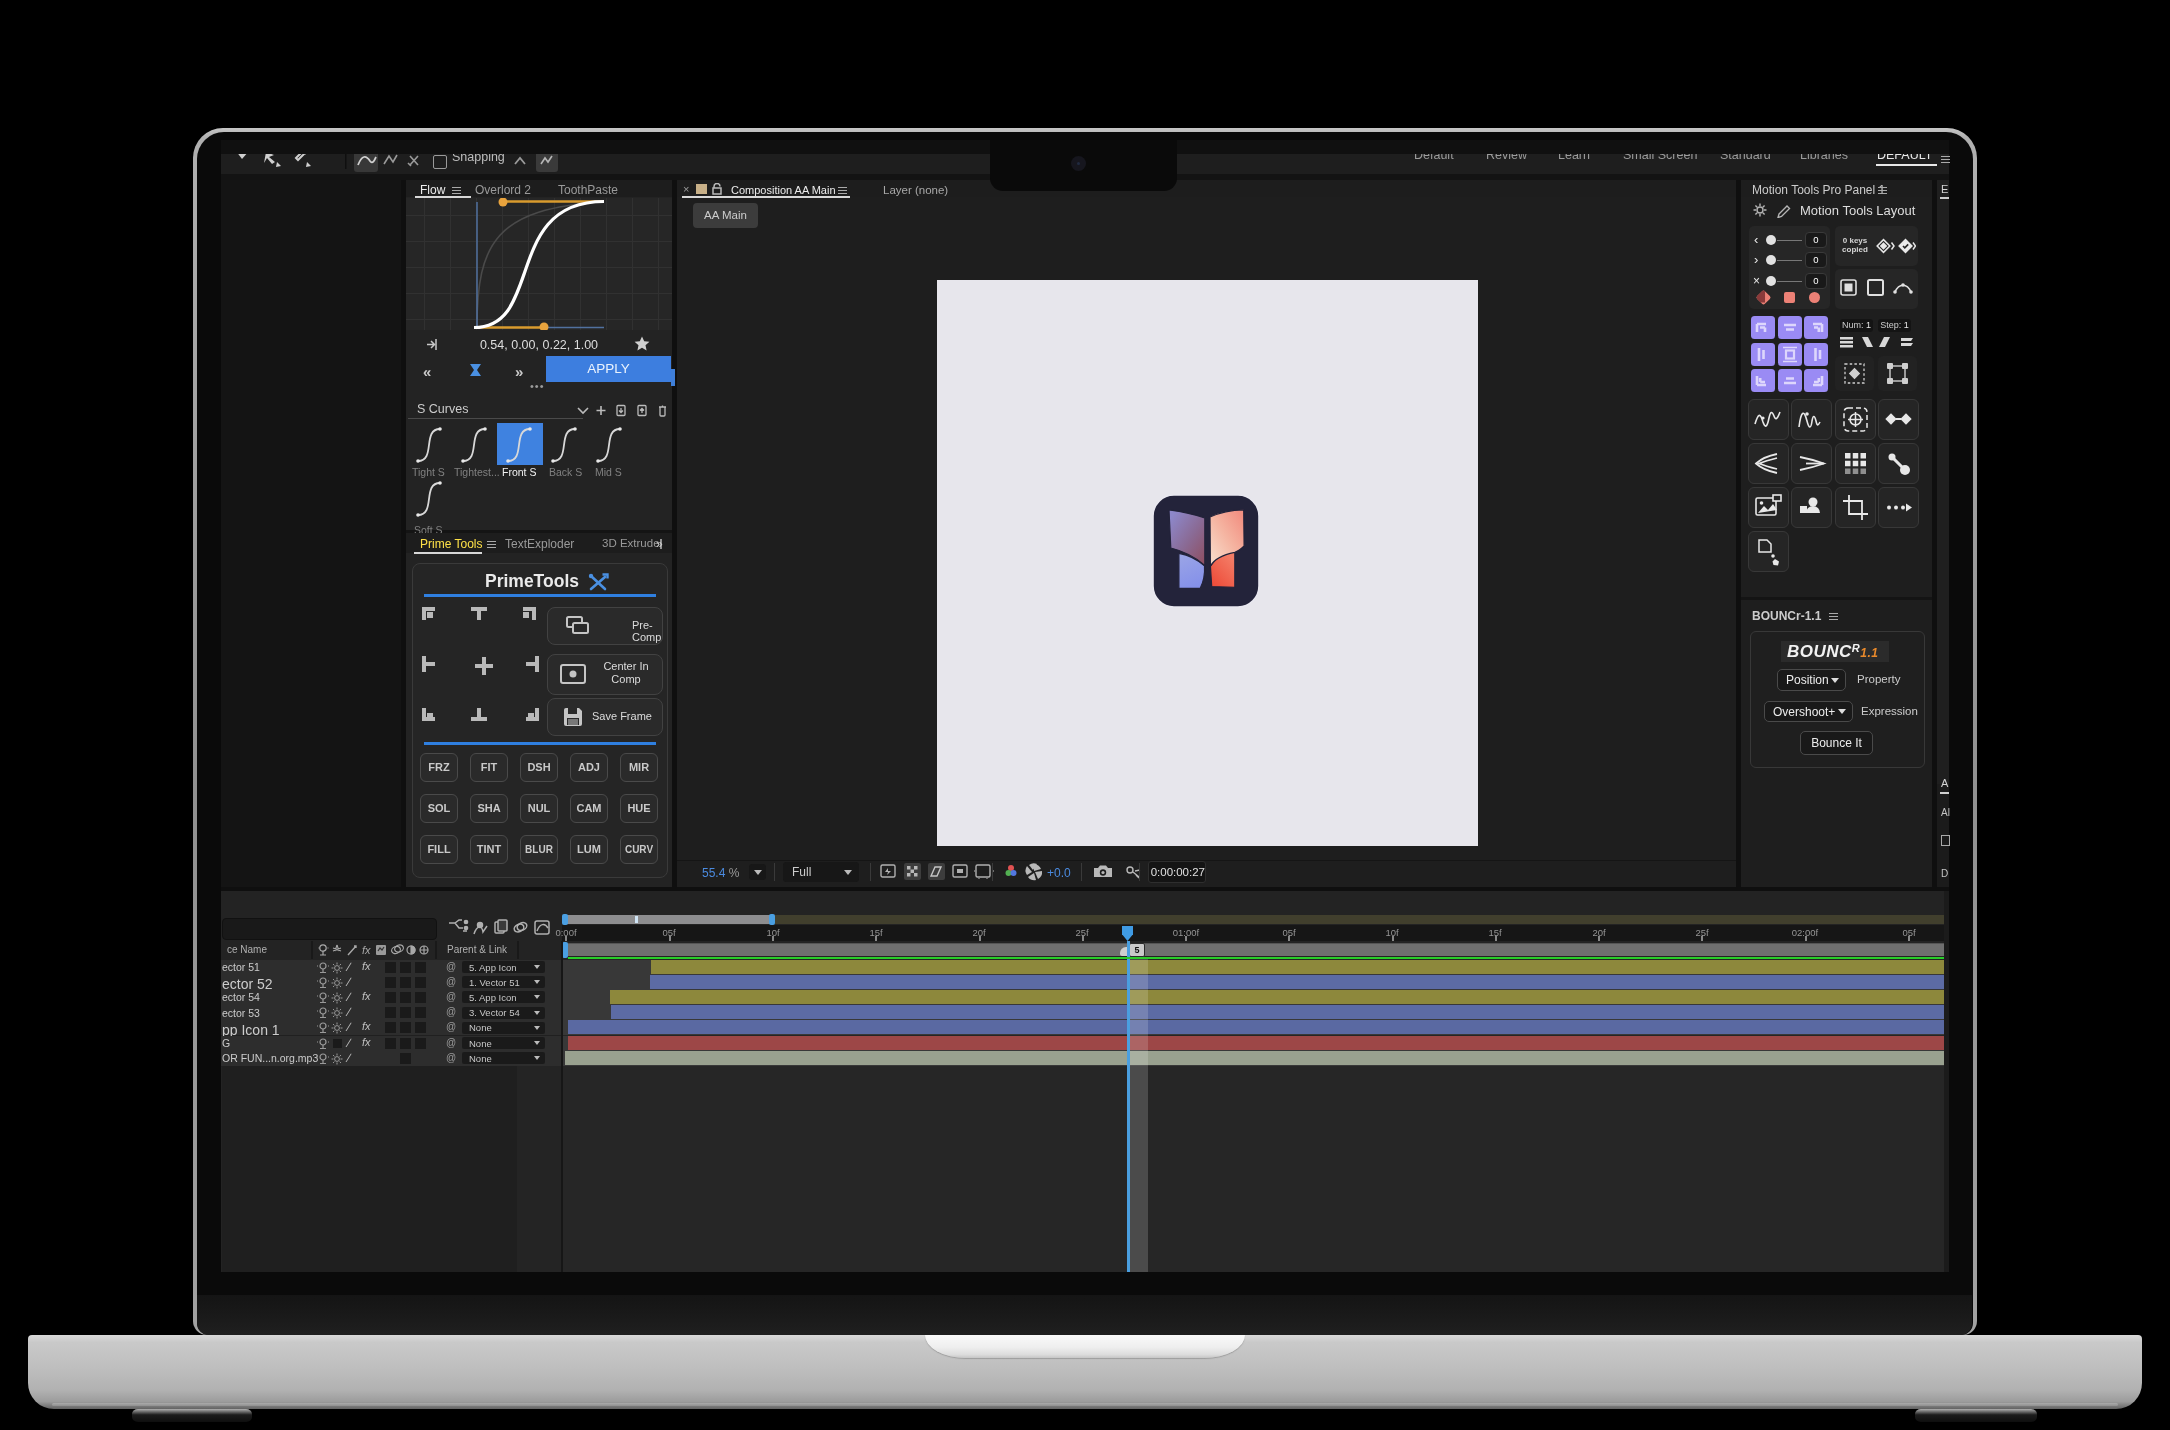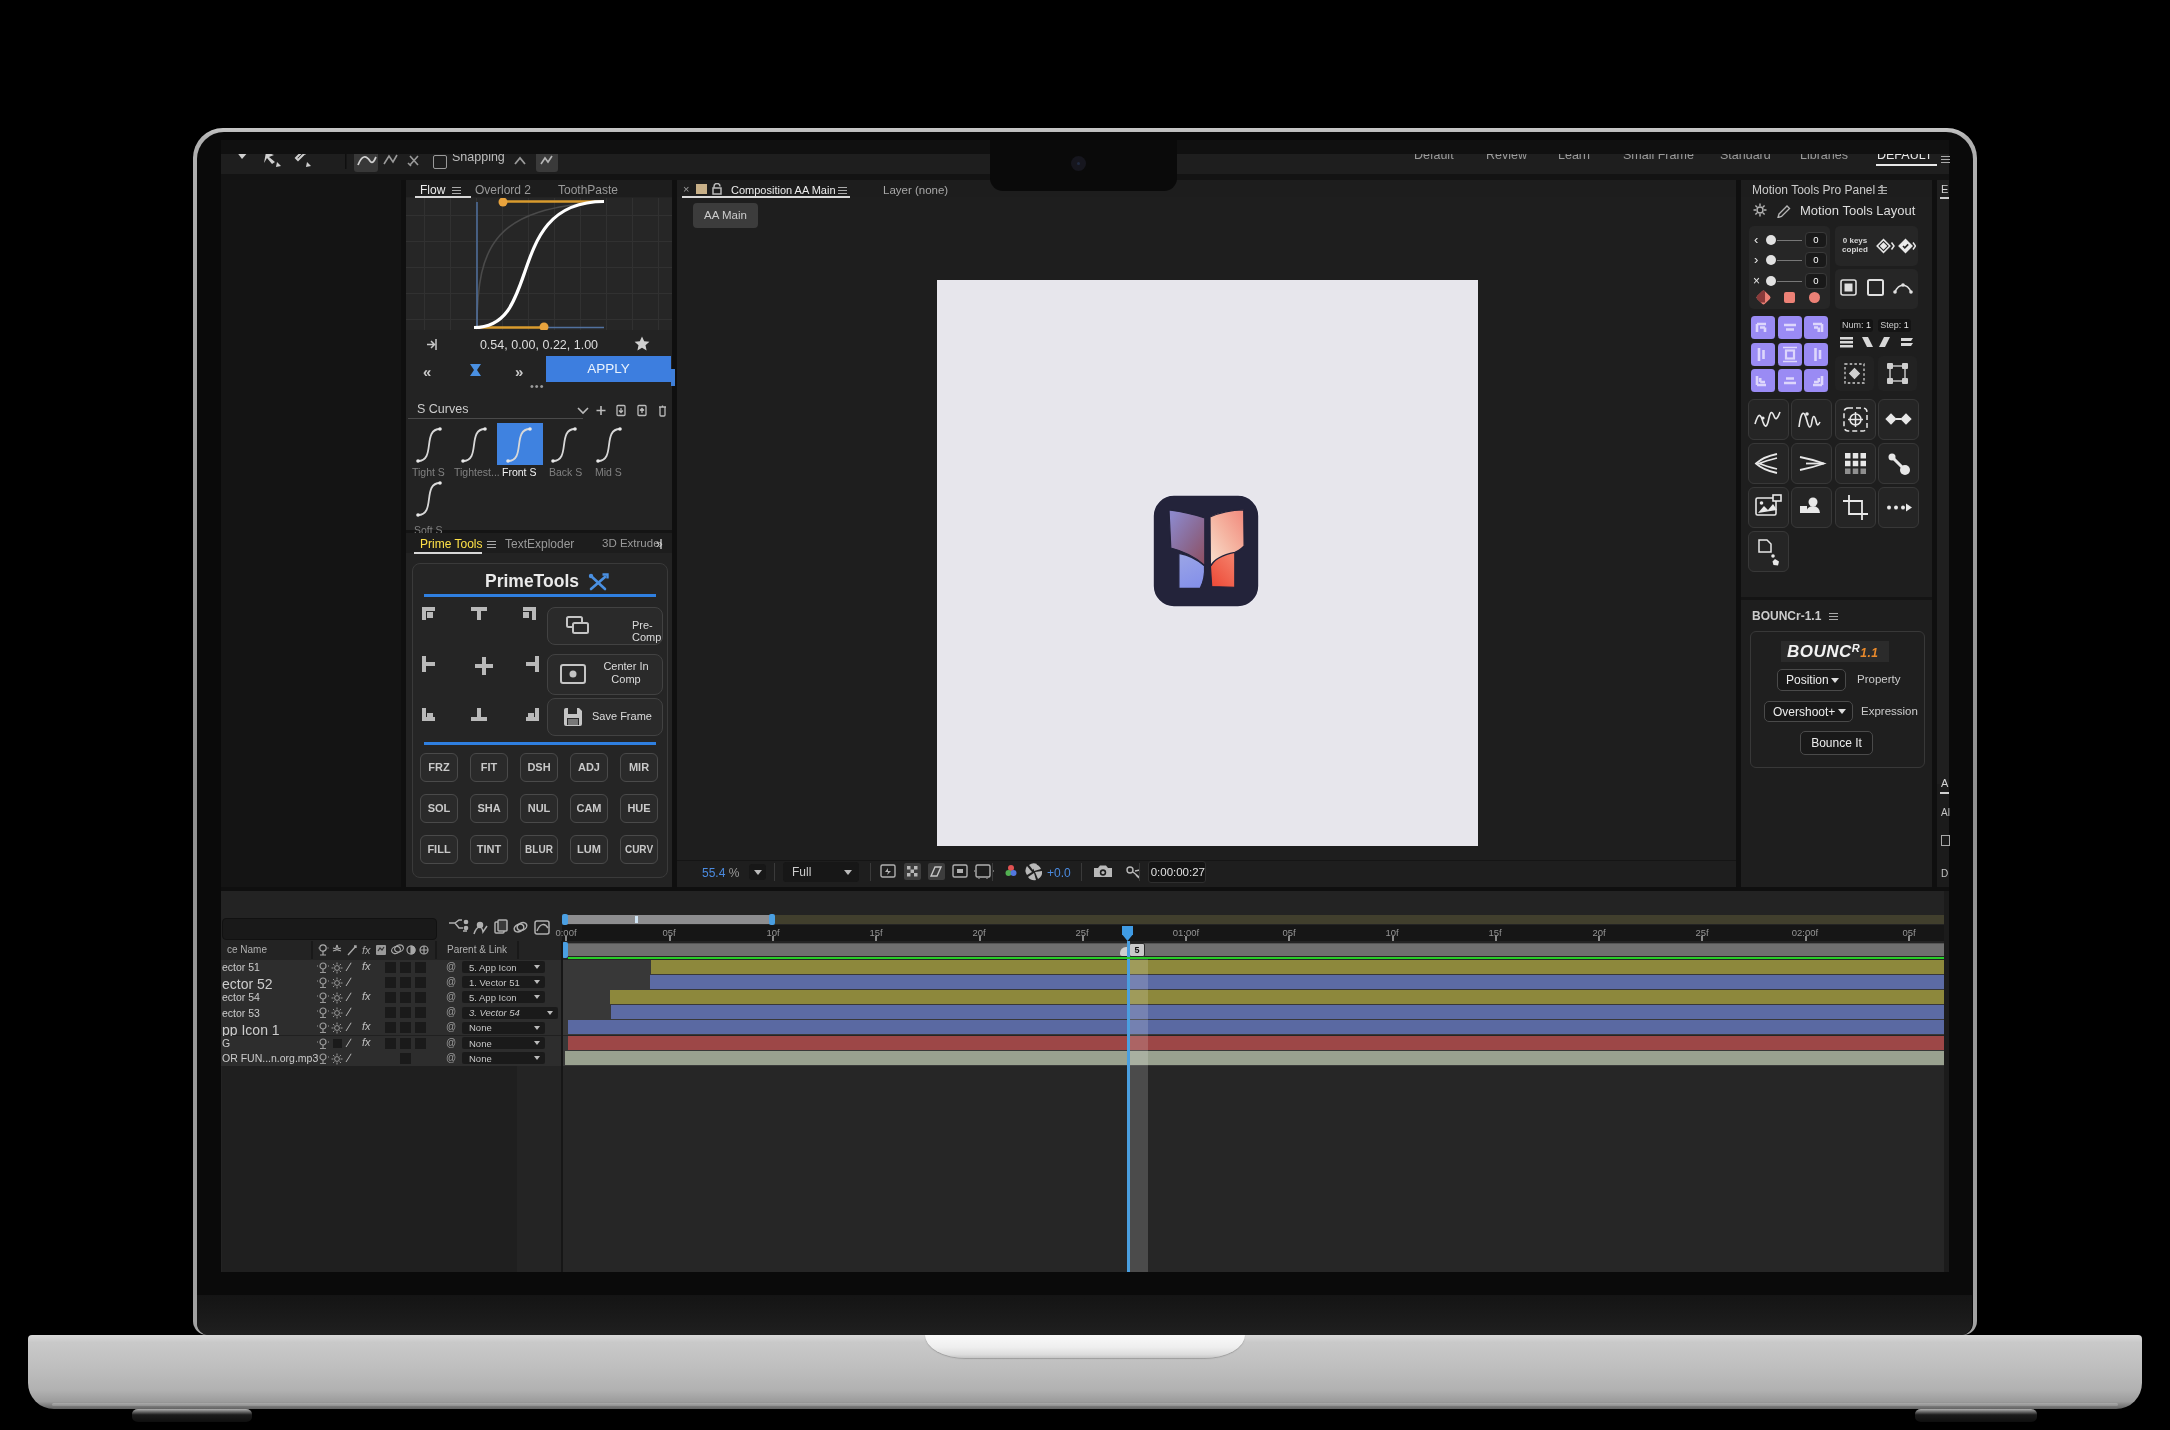--- a/index.html
+++ b/index.html
@@ -43,21 +43,21 @@
       <path d="M2,8 L7,2 L12,8" stroke="#9a9a9a" stroke-width="1.8" fill="none"></path>
     </svg>
   <div class="abs" style="left:536px;top:151px;width:22px;height:21px;background:#3a3a3a;border-radius:3px;"><svg width="22" height="21" viewBox="0 0 22 21">
         <path d="M5,13 l4,-6 3,4 4,-6" stroke="#b5b5b5" stroke-width="1.6" fill="none"></path>
       </svg></div>
 
   <div class="abs" style="left:1395px;top:148px;width:554px;height:16px;font-size:12.5px;color:#9b9b9b;">
     <span class="abs" style="left:19px;">Default</span>
     <span class="abs" style="left:91px;">Review</span>
     <span class="abs" style="left:163px;">Learn</span>
-    <span class="abs" style="left:228px;">Small Frame</span>
+    <span class="abs" style="left:228px;">Small Screen</span>
     <span class="abs" style="left:325px;">Standard</span>
     <span class="abs" style="left:405px;">Libraries</span>
     <span class="abs" style="left:482px;color:#e8e8e8;">DEFAULT</span>
   </div>
   <div class="abs" style="left:1876px;top:164px;width:61px;height:2px;background:#e8e8e8;"></div>
   <div class="abs bars3" style="left:1941px;top:156px;width:9px;"></div>
 
   <div class="abs" style="left:221px;top:140px;width:1728px;height:14px;background:#101010;"></div>
   <div class="abs" style="left:221px;top:174px;width:1728px;height:6px;background:#131313;"></div>
 
@@ -742,21 +742,21 @@
       <svg style="position:absolute;left:110px;top:2px;" width="12" height="12" viewBox="0 0 12 12">
           <circle cx="6" cy="6" r="2.4" fill="none" stroke="#999" stroke-width="1"></circle>
           <path d="M6,0.5 V2.5 M6,9.5 V11.5 M0.5,6 H2.5 M9.5,6 H11.5 M2,2 L3.4,3.4 M8.6,8.6 L10,10 M10,2 L8.6,3.4 M3.4,8.6 L2,10" stroke="#999" stroke-width="1"></path>
         </svg>
       <span style="position:absolute;left:127px;top:0px;font-size:12px;color:#c0c0c0;">∕</span>
 
       <div style="position:absolute;left:164px;top:2px;width:11px;height:11px;background:#1a1a1a;"></div>
         <div style="position:absolute;left:179px;top:2px;width:11px;height:11px;background:#1a1a1a;"></div>
         <div style="position:absolute;left:194px;top:2px;width:11px;height:11px;background:#1a1a1a;"></div>
       <span style="position:absolute;left:225px;top:1px;font-size:10px;color:#9a9a9a;">@</span>
-      <div style="position:absolute;left:241px;top:1.5px;width:96px;height:12px;background:#1a1a1a;border-radius:2px;font-style:italic;">
+      <div style="position:absolute;left:241px;top:1.5px;width:83px;height:12px;background:#1a1a1a;border-radius:2px;">
         <span style="position:absolute;left:7px;top:0.5px;font-size:9.5px;color:#c8c8c8;white-space:nowrap;">3. Vector 54</span>
         <div style="position:absolute;right:5px;top:4px;width:0;height:0;border-left:3.5px solid transparent;border-right:3.5px solid transparent;border-top:4.5px solid #bbb;"></div>
       </div>
     </div>
     <div class="abs" style="left:341px;top:118.1px;width:1382px;height:15.2px;background:#383838;border-bottom:1px solid #252525;"></div>
     <div class="abs" style="left:390px;top:118.1px;width:1333px;height:14.2px;background:#5c6ba4;"></div>
     <div class="abs" style="left:0;top:133.3px;width:341px;height:15.2px;background:#2d2d2d;border-bottom:1px solid #202020;">
       <span style="position:absolute;left:1px;top:1.5px;font-size:14px;color:#cccccc;">pp Icon 1</span>
       <svg style="position:absolute;left:96px;top:2px;" width="12" height="12" viewBox="0 0 12 12">
           <circle cx="6" cy="4" r="3" fill="none" stroke="#999" stroke-width="1.2"></circle>

